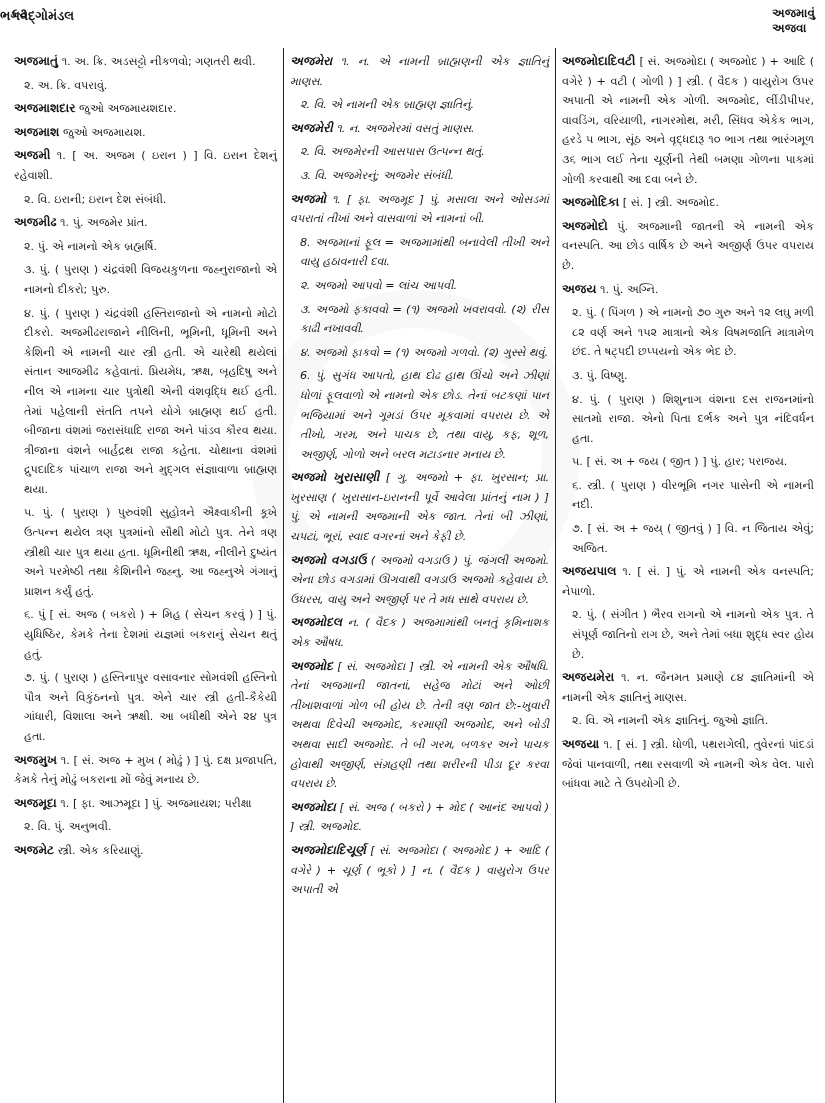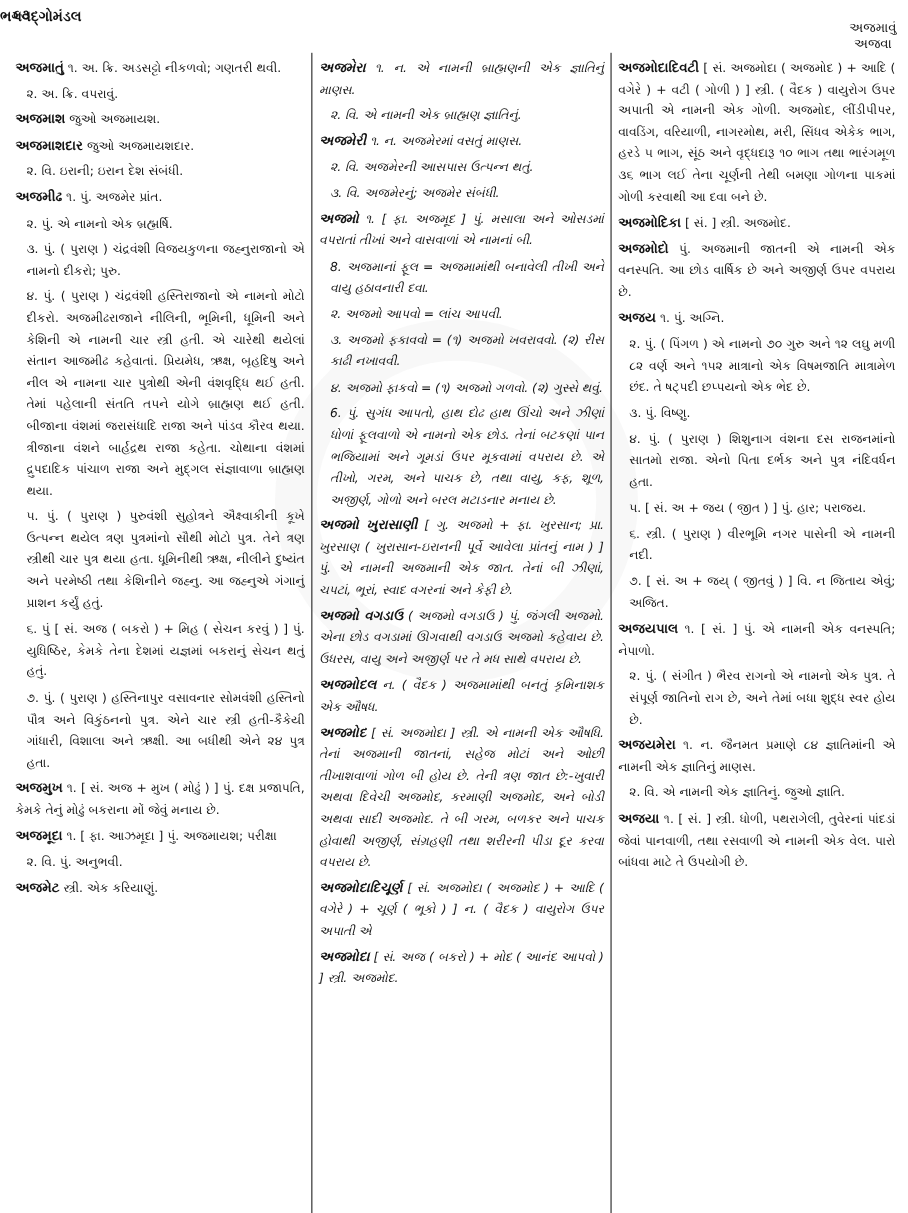--- a/index.html
+++ b/index.html
@@ -1,21 +1,21 @@
 <!DOCTYPE html>
 <html><head>
 <meta charset="utf-8">
 <style>
   html, body { margin: 0; padding: 0; background: #ffffff; }
   body { width: 825px; height: 1103px; overflow: hidden; position: relative;
          font-family: "DejaVu Sans", sans-serif; color: #141414; }
   .header { position: absolute; top: 0; left: 0; width: 825px; height: 36px; }
   .page-num { position: absolute; left: 12px; top: 6px; font-size: 12px; font-weight: bold; }
   .running-title { position: absolute; left: 0; right: 0; top: 8px; text-align: left; font-size: 13px; font-weight: bold; }
-  .guide { position: absolute; right: 10px; top: 18px; text-align: center; font-size: 12px; font-weight: normal; line-height: 15px; }
+  .guide { position: absolute; right: 10px; top: 6px; text-align: left; font-size: 12px; font-weight: bold; line-height: 15px; }
   .columns { position: absolute; top: 48px; left: 8px; width: 812px; height: 1060px; display: flex; }
   .col { box-sizing: border-box; padding: 4px 6px 0 6px; overflow: hidden; font-size: 11.2px; line-height: 19.6px; text-align: justify; }
   .col1 { width: 276px; border-right: 1.3px solid #222; }
   .col2 { width: 272px; border-right: 1.3px solid #222; font-style: italic; }
   .col3 { width: 264px; }
   .entry { margin: 0 0 4px 0; }
   .hw { font-weight: bold; font-size: 12.2px; }
   .sense { margin: 0 0 4px 0; padding-left: 10px; }
   .watermark { position: absolute; left: 250px; top: 290px; width: 330px; height: 330px; border-radius: 50%;
                border: 38px solid rgba(200,200,200,0.13); box-sizing: border-box; pointer-events: none; }
@@ -31,22 +31,23 @@
   <div class="guide">
     <div>અજમાવું</div>
     <div>અજવા</div>
   </div>
 </div>
 
 <div class="columns">
   <div class="col col1">
       <div class="entry"><span class="hw">અજમાતું</span> <span>૧. અ. ક્રિ. અડસટ્ટો નીકળવો; ગણતરી થવી.</span></div>
       <div class="sense"><span>૨. અ. ક્રિ. વપરાવું.</span></div>
+      <div class="entry"><span class="hw">અજમાશદાર</span> <span>જુઓ અજમાયશદાર.</span></div>
       <div class="entry"><span class="hw">અજમાશ</span> <span>જુઓ અજમાયશ.</span></div>
-      <div class="entry"><span class="hw">અજમાશદાર</span> <span>જુઓ અજમાયશદાર.</span></div>
+      <div class="entry"><span class="hw">અજમી</span> <span>૧. [ અ. અજમ ( ઇરાન ) ] વિ. ઇરાન દેશનું રહેવાશી.</span></div>
       <div class="sense"><span>૨. વિ. ઇરાની; ઇરાન દેશ સંબંધી.</span></div>
       <div class="entry"><span class="hw">અજમીઢ</span> <span>૧. પું. અજમેર પ્રાંત.</span></div>
       <div class="sense"><span>૨. પું. એ નામનો એક બ્રહ્મર્ષિ.</span></div>
       <div class="sense"><span>૩. પું. ( પુરાણ ) ચંદ્રવંશી વિજયકુળના જહ્નુરાજાનો એ નામનો દીકરો; પુરુ.</span></div>
       <div class="sense"><span>૪. પું. ( પુરાણ ) ચંદ્રવંશી હસ્તિરાજાનો એ નામનો મોટો દીકરો. અજમીઢરાજાને નીલિની, ભૂમિની, ધૂમિની અને કેશિની એ નામની ચાર સ્ત્રી હતી. એ ચારેથી થયેલાં સંતાન આજમીઢ કહેવાતાં. પ્રિયમેધ, ઋક્ષ, બૃહદિષુ અને નીલ એ નામના ચાર પુત્રોથી એની વંશવૃદ્ધિ થઈ હતી. તેમાં પહેલાની સંતતિ તપને યોગે બ્રાહ્મણ થઈ હતી. બીજાના વંશમાં જરાસંધાદિ રાજા અને પાંડવ કૌરવ થયા. ત્રીજાના વંશને બાર્હદ્રથ રાજા કહેતા. ચોથાના વંશમાં દ્રુપદાદિક પાંચાળ રાજા અને મુદ્ગલ સંજ્ઞાવાળા બ્રાહ્મણ થયા.</span></div>
       <div class="sense"><span>૫. પું. ( પુરાણ ) પુરુવંશી સુહોત્રને ઐક્ષ્વાકીની કૂખે ઉત્પન્ન થયેલ ત્રણ પુત્રમાંનો સૌથી મોટો પુત્ર. તેને ત્રણ સ્ત્રીથી ચાર પુત્ર થયા હતા. ધૂમિનીથી ઋક્ષ, નીલીને દુષ્યંત અને પરમેષ્ઠી તથા કેશિનીને જહ્નુ. આ જહ્નુએ ગંગાનું પ્રાશન કર્યું હતું.</span></div>
       <div class="sense"><span>૬. પું [ સં. અજ ( બકરો ) + મિહ ( સેચન કરવું ) ] પું. યુધિષ્ઠિર, કેમકે તેના દેશમાં યજ્ઞમાં બકરાનું સેચન થતું હતું.</span></div>
       <div class="sense"><span>૭. પું. ( પુરાણ ) હસ્તિનાપુર વસાવનાર સોમવંશી હસ્તિનો પૌત્ર અને વિકુંઠનનો પુત્ર. એને ચાર સ્ત્રી હતી-કૈકેયી ગાંધારી, વિશાલા અને ઋક્ષી. આ બધીથી એને ૨૪ પુત્ર હતા.</span></div>
       <div class="entry"><span class="hw">અજમુખ</span> <span>૧. [ સં. અજ + મુખ ( મોઢું ) ] પું. દક્ષ પ્રજાપતિ, કેમકે તેનું મોઢું બકરાના મોં જેવું મનાય છે.</span></div>
       <div class="entry"><span class="hw">અજમૂદા</span> <span>૧. [ ફા. આઝમૂદા ] પું. અજમાયશ; પરીક્ષા</span></div>
@@ -62,22 +63,22 @@
       <div class="entry"><span class="hw">અજમો</span> <span>૧. [ ફા. અજમૂદ ] પું. મસાલા અને ઓસડમાં વપરાતાં તીખાં અને વાસવાળાં એ નામનાં બી.</span></div>
       <div class="sense"><span>8. અજમાનાં ફૂલ = અજમામાંથી બનાવેલી તીખી અને વાયુ હઠાવનારી દવા.</span></div>
       <div class="sense"><span>૨. અજમો આપવો = લાંચ આપવી.</span></div>
       <div class="sense"><span>૩. અજમો ફકાવવો = (૧) અજમો ખવરાવવો. (૨) રીસ કાઢી નખાવવી.</span></div>
       <div class="sense"><span>૪. અજમો ફાકવો = (૧) અજમો ગળવો. (૨) ગુસ્સે થવું.</span></div>
       <div class="sense"><span>6. પું. સુગંધ આપતો, હાથ દોઢ હાથ ઊંચો અને ઝીણાં ધોળાં ફૂલવાળો એ નામનો એક છોડ. તેનાં બટકણાં પાન ભજિયામાં અને ગૂમડાં ઉપર મૂકવામાં વપરાય છે. એ તીખો, ગરમ, અને પાચક છે, તથા વાયુ, કફ, શૂળ, અજીર્ણ, ગોળો અને બરલ મટાડનાર મનાય છે.</span></div>
       <div class="entry"><span class="hw">અજમો ખુરાસાણી</span> <span>[ ગુ. અજમો + ફા. ખુરસાન; પ્રા. ખુરસાણ ( ખુરાસાન-ઇરાનની પૂર્વે આવેલા પ્રાંતનું નામ ) ] પું. એ નામની અજમાની એક જાત. તેનાં બી ઝીણાં, ચપટાં, ભૂરાં, સ્વાદ વગરનાં અને કેફી છે.</span></div>
       <div class="entry"><span class="hw">અજમો વગડાઉ</span> <span>( અજમો વગડાઉ ) પું. જંગલી અજમો. એના છોડ વગડામાં ઊગવાથી વગડાઉ અજમો કહેવાય છે. ઉધરસ, વાયુ અને અજીર્ણ પર તે મધ સાથે વપરાય છે.</span></div>
       <div class="entry"><span class="hw">અજમોદલ</span> <span>ન. ( વૈદક ) અજમામાંથી બનતું કૃમિનાશક એક ઔષધ.</span></div>
       <div class="entry"><span class="hw">અજમોદ</span> <span>[ સં. અજમોદા ] સ્ત્રી. એ નામની એક ઔષધિ. તેનાં અજમાની જાતનાં, સહેજ મોટાં અને ઓછી તીખાશવાળાં ગોળ બી હોય છે. તેની ત્રણ જાત છે:-ખુવારી અથવા દિવેચી અજમોદ, કરમાણી અજમોદ, અને બોડી અથવા સાદી અજમોદ. તે બી ગરમ, બળકર અને પાચક હોવાથી અજીર્ણ, સંગ્રહણી તથા શરીરની પીડા દૂર કરવા વપરાય છે.</span></div>
+      <div class="entry"><span class="hw">અજમોદા</span> <span>[ સં. અજ ( બકરો ) + મોદ ( આનંદ આપવો ) ] સ્ત્રી. અજમોદ.</span></div>
       <div class="entry"><span class="hw">અજમોદાદિચૂર્ણ</span> <span>[ સં. અજમોદા ( અજમોદ ) + આદિ ( વગેરે ) + ચૂર્ણ ( ભૂકો ) ] ન. ( વૈદક ) વાયુરોગ ઉપર અપાતી એ</span></div>
-      <div class="entry"><span class="hw">અજમોદા</span> <span>[ સં. અજ ( બકરો ) + મોદ ( આનંદ આપવો ) ] સ્ત્રી. અજમોદ.</span></div>
     </div>
   <div class="col col3">
       <div class="entry"><span class="hw">અજમોદાદિવટી</span> <span>[ સં. અજમોદા ( અજમોદ ) + આદિ ( વગેરે ) + વટી ( ગોળી ) ] સ્ત્રી. ( વૈદક ) વાયુરોગ ઉપર અપાતી એ નામની એક ગોળી. અજમોદ, લીંડીપીપર, વાવડિંગ, વરિયાળી, નાગરમોથ, મરી, સિંધવ એકેક ભાગ, હરડે ૫ ભાગ, સૂંઠ અને વૃદ્ધદારૂ ૧૦ ભાગ તથા ભારંગમૂળ ૩૬ ભાગ લઈ તેના ચૂર્ણની તેથી બમણા ગોળના પાકમાં ગોળી કરવાથી આ દવા બને છે.</span></div>
       <div class="entry"><span class="hw">અજમોદિકા</span> <span>[ સં. ] સ્ત્રી. અજમોદ.</span></div>
       <div class="entry"><span class="hw">અજમોદો</span> <span>પું. અજમાની જાતની એ નામની એક વનસ્પતિ. આ છોડ વાર્ષિક છે અને અજીર્ણ ઉપર વપરાય છે.</span></div>
       <div class="entry"><span class="hw">અજય</span> <span>૧. પું. અગ્નિ.</span></div>
       <div class="sense"><span>૨. પું. ( પિંગળ ) એ નામનો ૭૦ ગુરુ અને ૧૨ લઘુ મળી ૮૨ વર્ણ અને ૧૫૨ માત્રાનો એક વિષમજાતિ માત્રામેળ છંદ. તે ષટ્પદી છપ્પયનો એક ભેદ છે.</span></div>
       <div class="sense"><span>૩. પું. વિષ્ણુ.</span></div>
       <div class="sense"><span>૪. પું. ( પુરાણ ) શિશુનાગ વંશના દસ રાજનમાંનો સાતમો રાજા. એનો પિતા દર્ભક અને પુત્ર નંદિવર્ધન હતા.</span></div>
       <div class="sense"><span>૫. [ સં. અ + જય ( જીત ) ] પું. હાર; પરાજય.</span></div>

